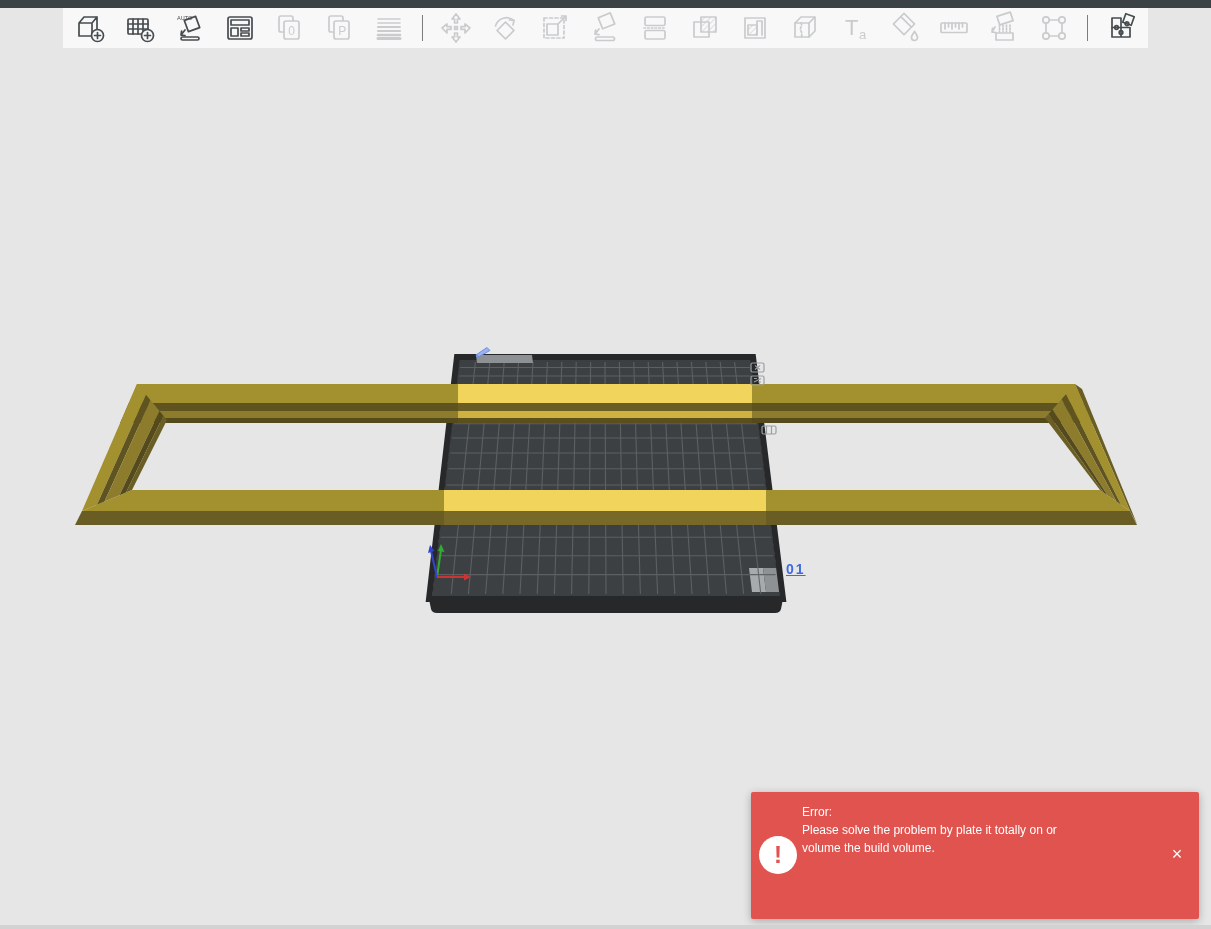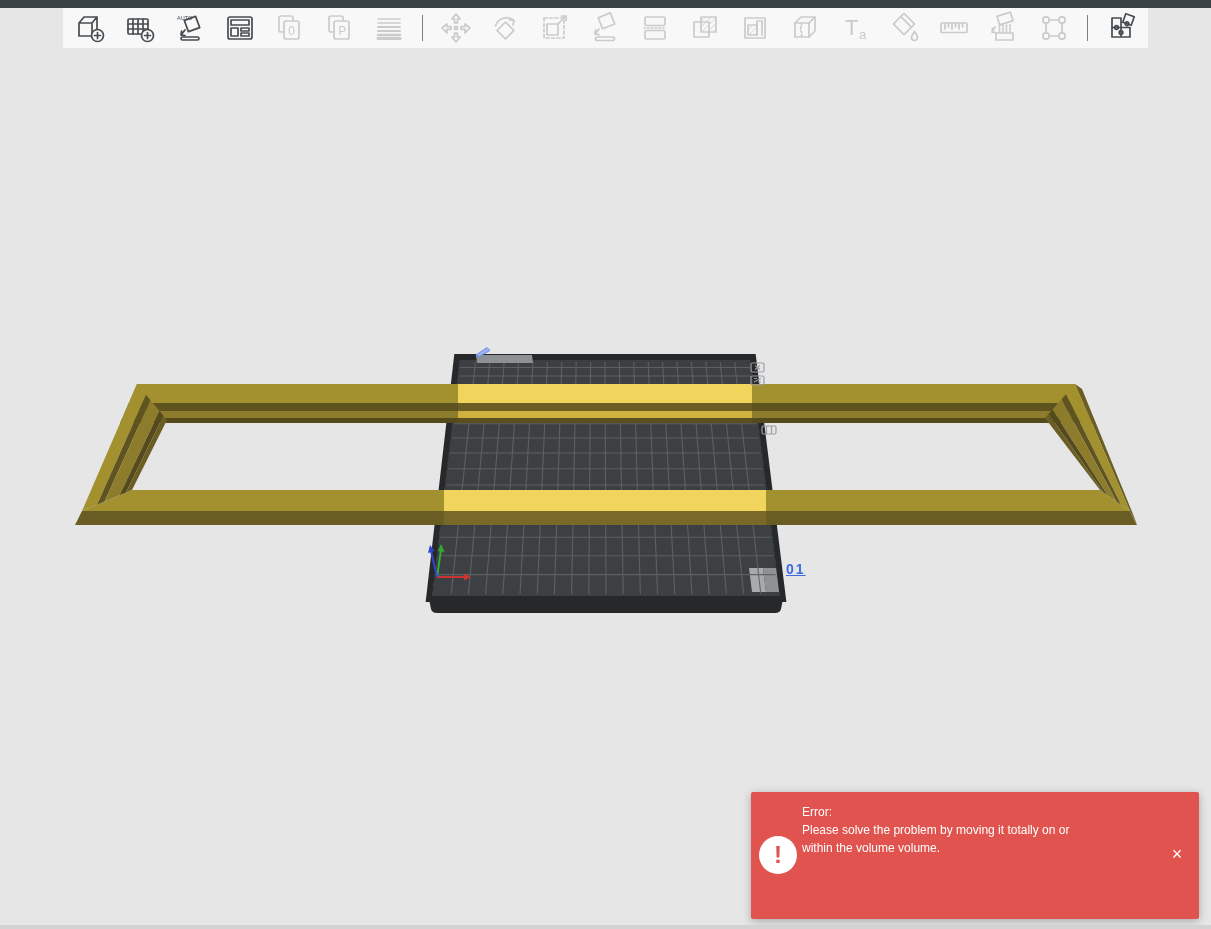--- a/index.html
+++ b/index.html
@@ -310,20 +310,20 @@
       </svg></span>
 
   <div id="plate-number">01</div>
 
   <div id="toast">
     <div class="icon-circle">
         <span>!</span>
       </div>
     <div class="msg">
       <div>Error:</div>
-      <div>Please solve the problem by moving it totally on or</div>
-      <div>within the volume volume.</div>
+      <div>Please solve the problem by plate it totally on or</div>
+      <div>volume the build volume.</div>
     </div>
     <button class="close">×</button>
   </div>
 
   <div id="botstrip"></div>
 </div>
 
 </body></html>

